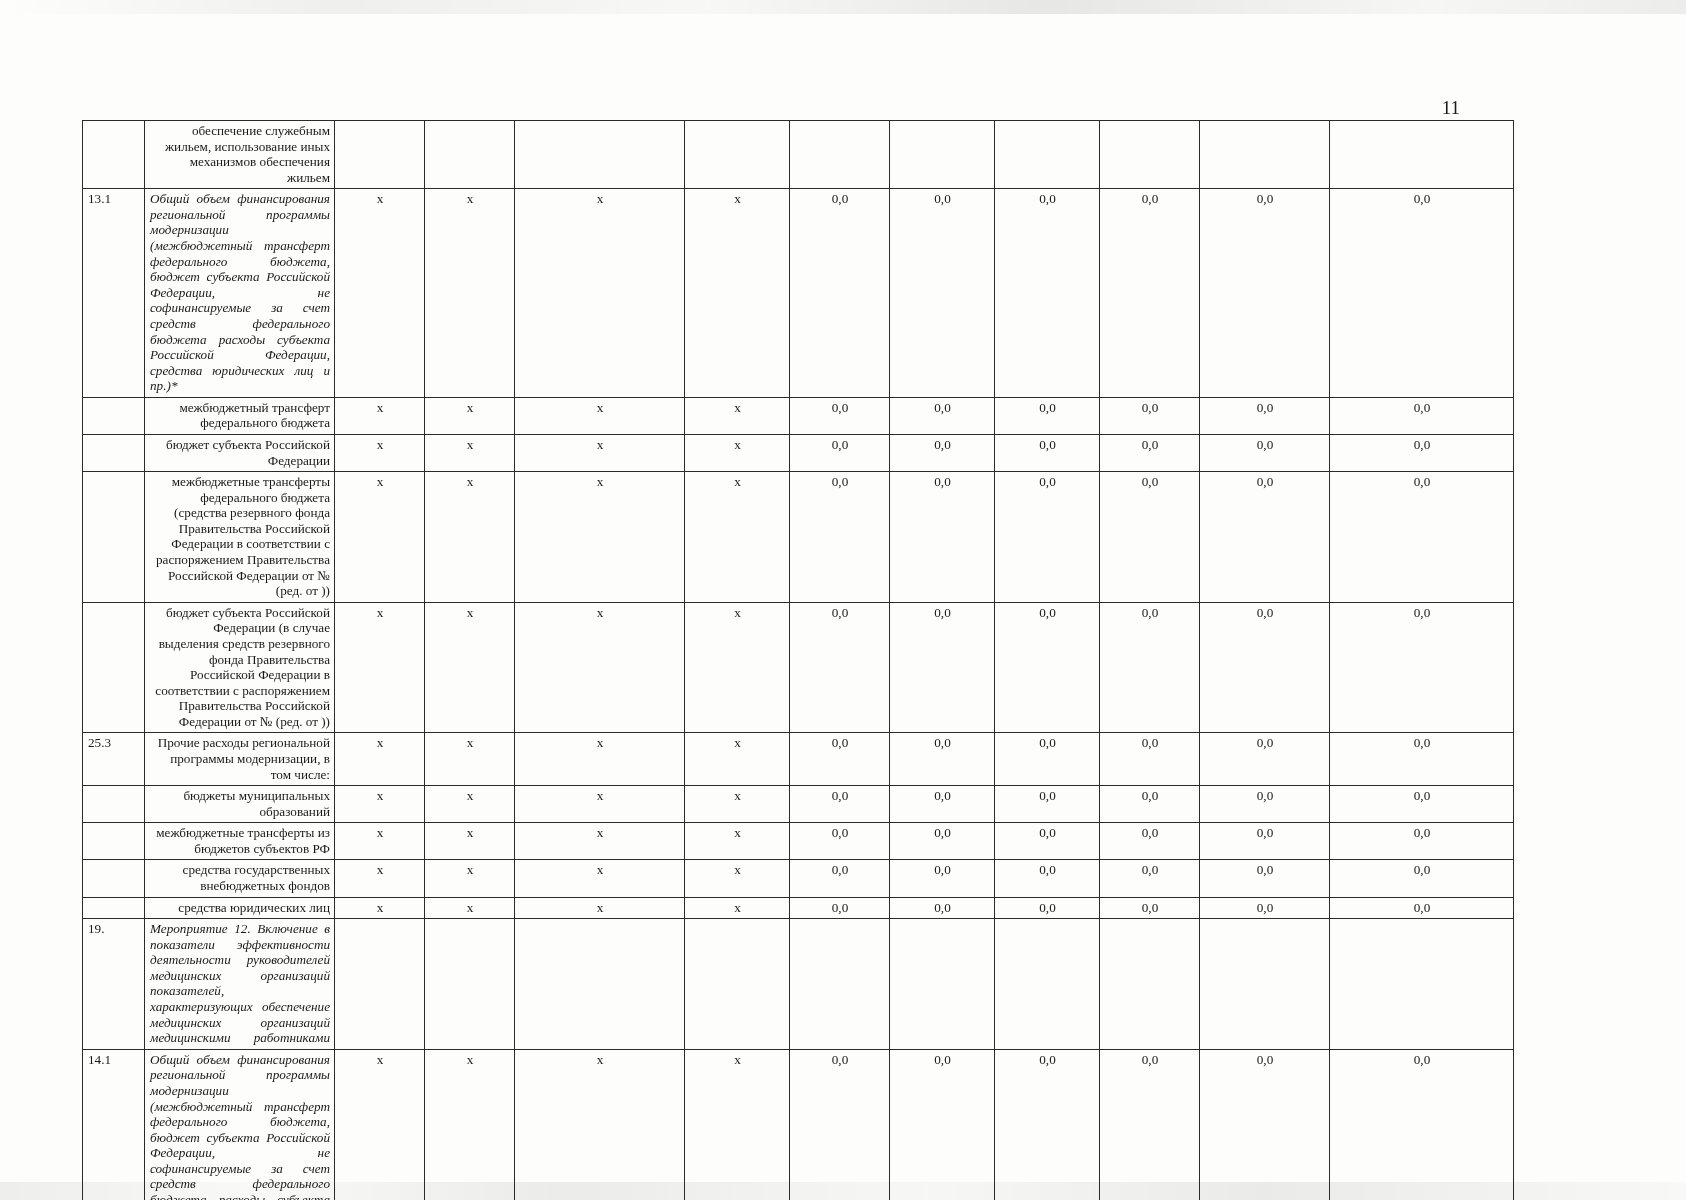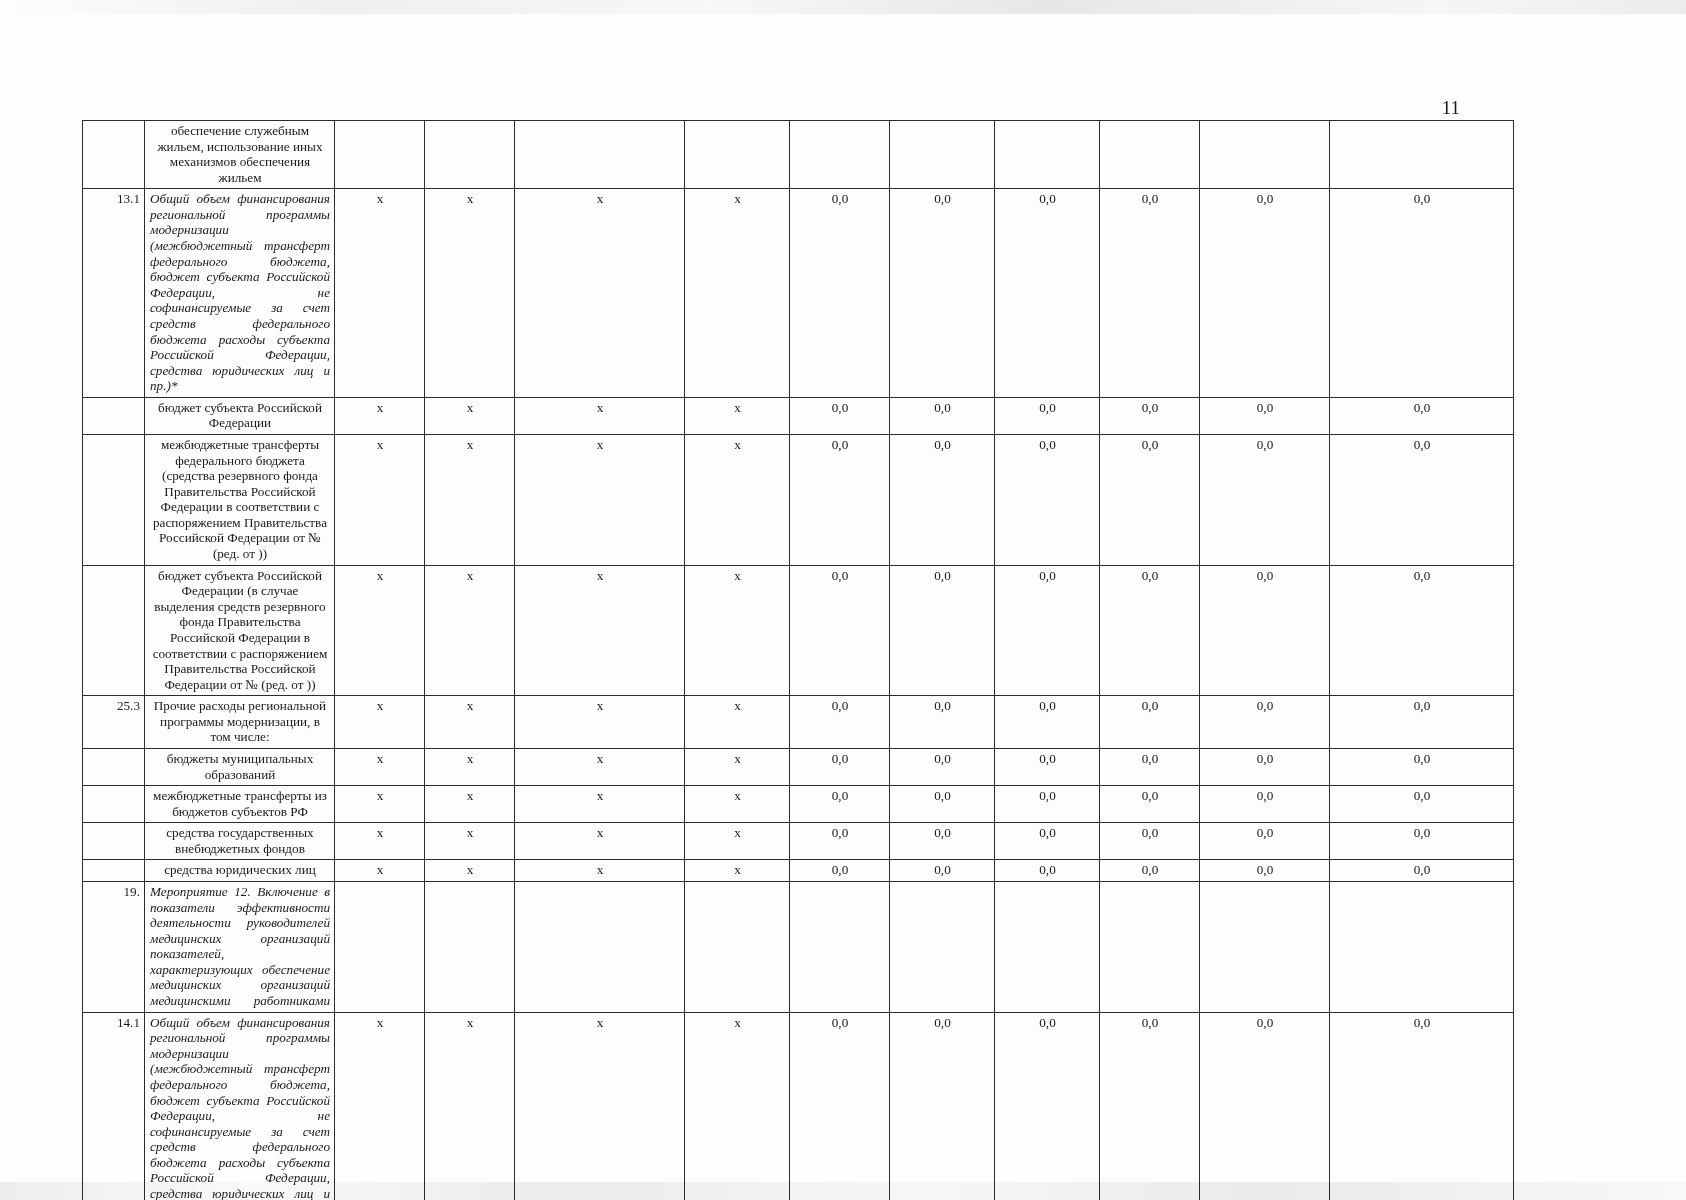--- a/index.html
+++ b/index.html
@@ -58,21 +58,21 @@
     table-layout: fixed;
     font-size: 13.2px;
     line-height: 1.18;
   }
   table.doc td {
     border: 1px solid #2b2b2b;
     padding: 2px 4px 3px 5px;
     vertical-align: top;
   }
   td.num {
-    text-align: right;
+    text-align: left;
     width: 62px;
     vertical-align: top;
     padding-top: 3px;
   }
   td.desc {
     width: 374px;
   }
   td.val {
     text-align: center;
     vertical-align: top;
@@ -89,21 +89,21 @@
   .w9 { width: 105px; }
   .w10 { width: 100px; }
   .w11 { width: 130px; }
   .justify {
     text-align: justify;
     text-align-last: justify;
     hyphens: auto;
     font-style: italic;
   }
   .plain {
-    text-align: center;
+    text-align: right;
   }
   .pad-block { white-space: pre-line; }
 </style>
 </head>
 <body>
 
 <div class="page">
   <div class="scan-edge-top"></div>
   <div class="scan-edge-bottom"></div>
 
@@ -148,20 +148,34 @@
             <td class="val">х</td>
             <td class="val">0,0</td>
             <td class="val">0,0</td>
             <td class="val">0,0</td>
             <td class="val">0,0</td>
             <td class="val">0,0</td>
             <td class="val">0,0</td>
           </tr>
           <tr>
             <td class="num"></td>
+            <td class="desc plain pad-block">межбюджетный трансферт федерального бюджета</td>
+            <td class="val">х</td>
+            <td class="val">х</td>
+            <td class="val">х</td>
+            <td class="val">х</td>
+            <td class="val">0,0</td>
+            <td class="val">0,0</td>
+            <td class="val">0,0</td>
+            <td class="val">0,0</td>
+            <td class="val">0,0</td>
+            <td class="val">0,0</td>
+          </tr>
+          <tr>
+            <td class="num"></td>
             <td class="desc plain pad-block">бюджет субъекта Российской Федерации</td>
             <td class="val">х</td>
             <td class="val">х</td>
             <td class="val">х</td>
             <td class="val">х</td>
             <td class="val">0,0</td>
             <td class="val">0,0</td>
             <td class="val">0,0</td>
             <td class="val">0,0</td>
             <td class="val">0,0</td>

